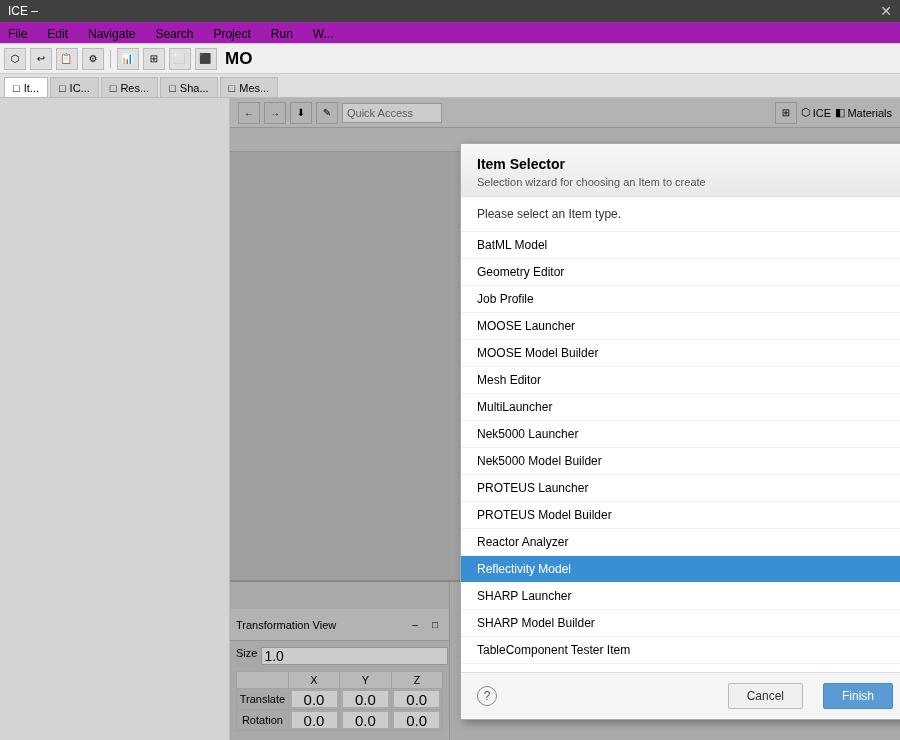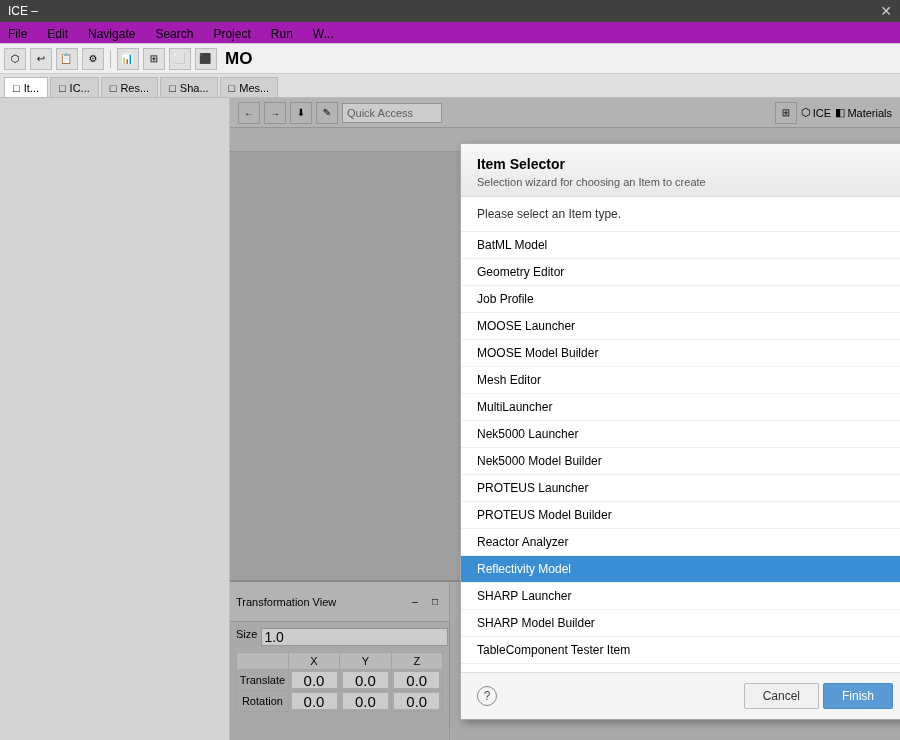--- a/index.html
+++ b/index.html
@@ -178,28 +178,29 @@
       display: flex;
     }
 
     .transform-panel {
       width: 220px;
       border-right: 1px solid #bbb;
       display: flex;
       flex-direction: column;
     }
     .transform-header {
-      height: 40px;
+      height: 32px;
       background: #e0e0e0;
       border-bottom: 1px solid #bbb;
       display: flex;
       align-items: center;
       justify-content: space-between;
       padding: 0 6px;
       font-size: 11px;
+      margin-top: 27px;
     }
     .transform-header-icons {
       display: flex;
       gap: 4px;
     }
     .transform-content {
       padding: 6px;
     }
     .size-row {
       display: flex;
@@ -312,21 +313,21 @@
       border: 1px solid #888;
       display: flex;
       align-items: center;
       justify-content: center;
       font-size: 12px;
       color: #555;
       cursor: pointer;
     }
     .footer-buttons {
       display: flex;
-      gap: 4px;
+      gap: 20px;
     }
     .btn {
       padding: 5px 18px;
       font-size: 12px;
       border: 1px solid #bbb;
       cursor: pointer;
       border-radius: 2px;
     }
     .btn-cancel {
       background: #f0f0f0;

